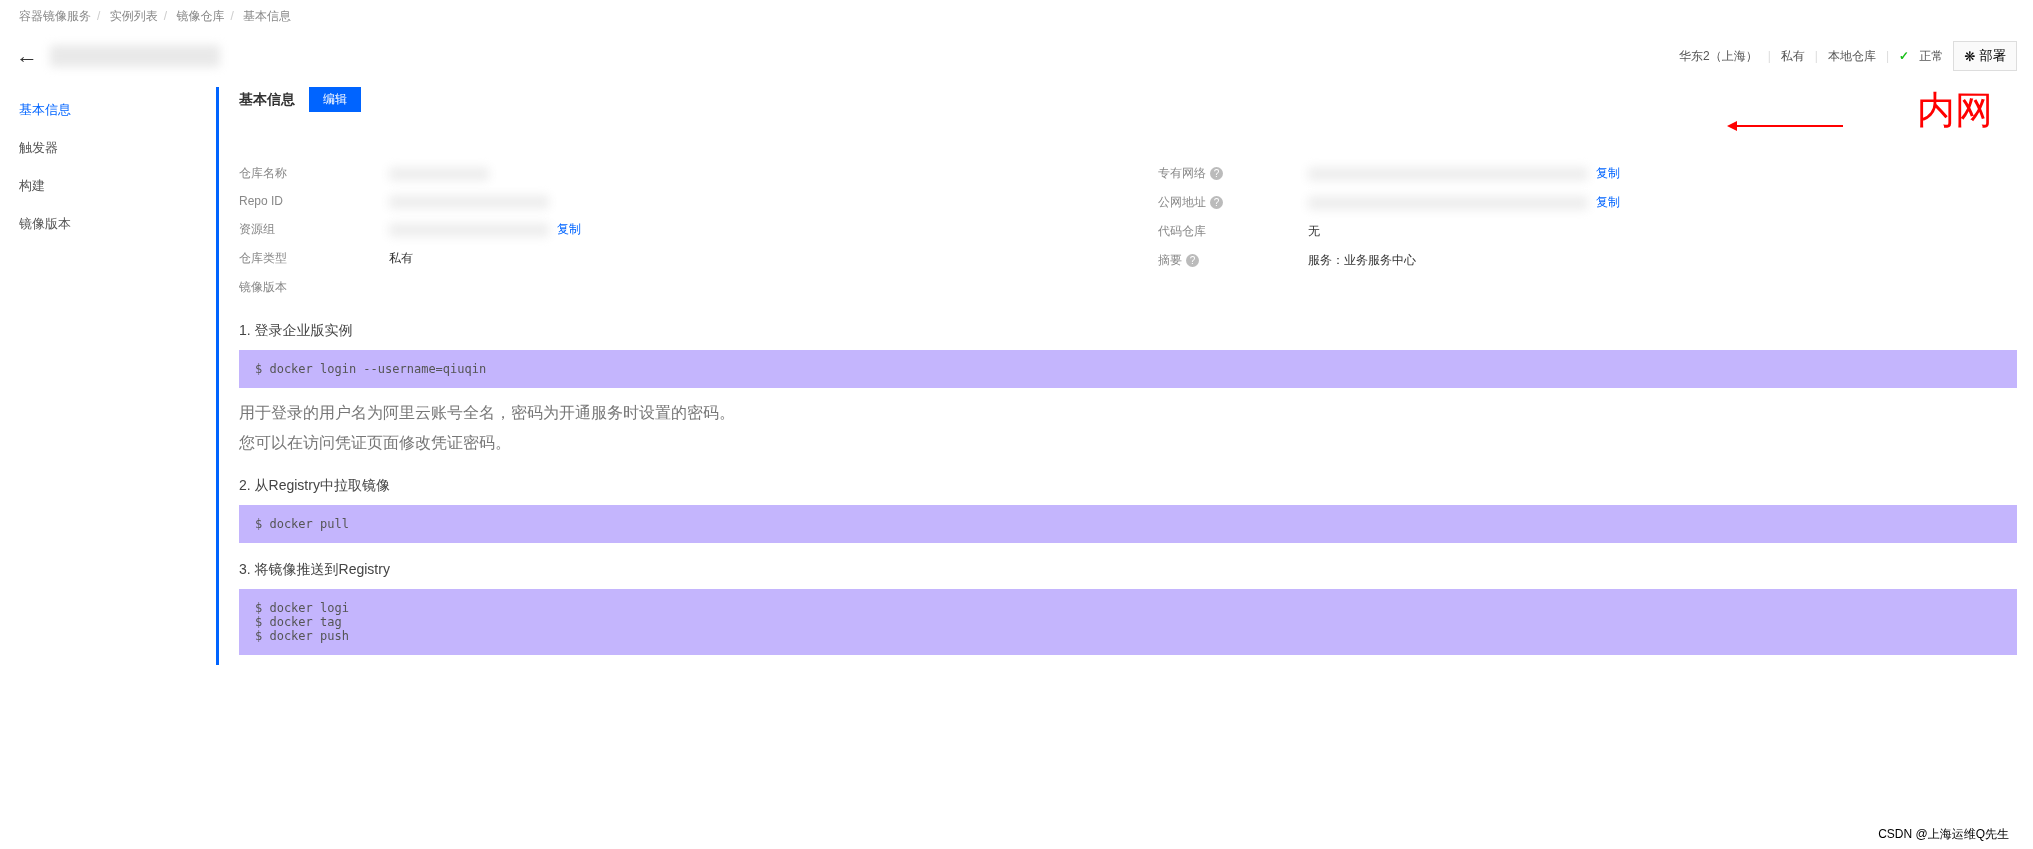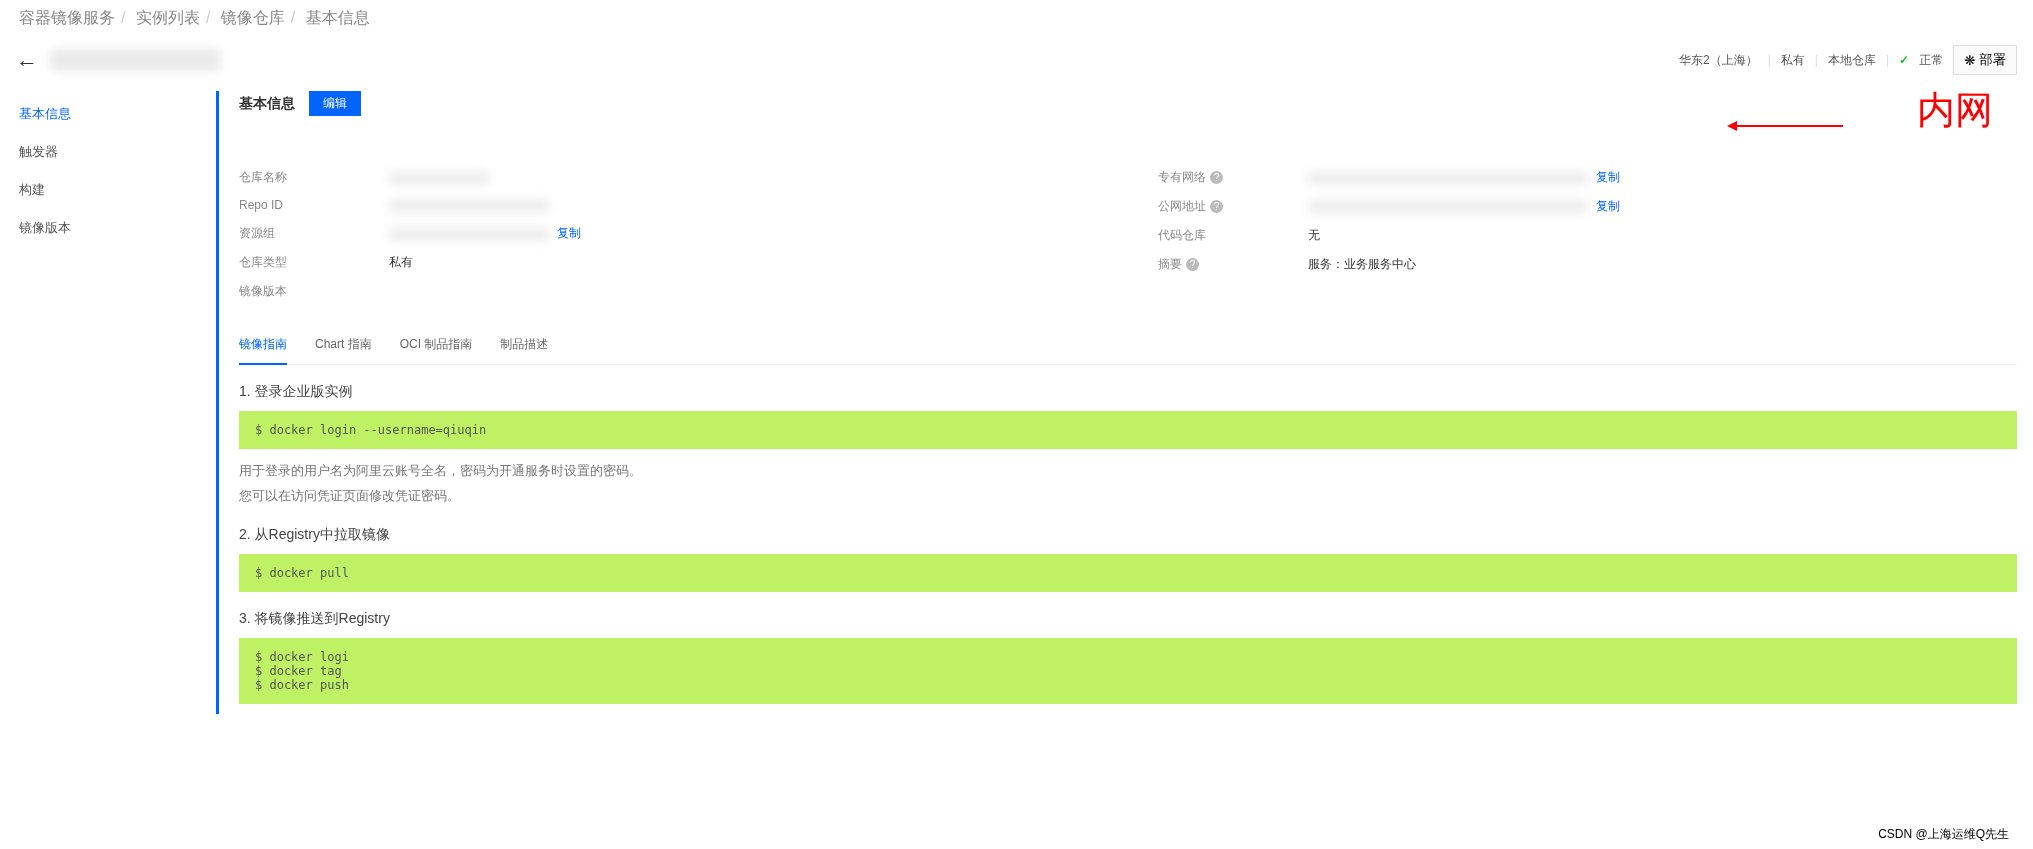--- a/index.html
+++ b/index.html
@@ -1,17 +1,17 @@
 <!DOCTYPE html>
 <html><head>
 <meta charset="utf-8">
 <style>
 *{box-sizing:border-box;margin:0;padding:0;}
 body{font-family:-apple-system,BlinkMacSystemFont,"PingFang SC","Microsoft YaHei",sans-serif;font-size:12px;color:#333;background:#fff;width:2033px;}
-.breadcrumb{padding:8px 16px;color:#888;font-size:16px;}
+.breadcrumb{padding:8px 16px;color:#888;font-size:12px;}
 .breadcrumb span{margin:0 3px;}
 .breadcrumb .sep{color:#ccc;}
 .header-row{display:flex;align-items:center;padding:8px 16px 16px 16px;justify-content:space-between;}
 .header-left{display:flex;align-items:center;gap:12px;}
 .back-arrow{font-size:22px;font-weight:bold;cursor:pointer;}
 .header-right{display:flex;align-items:center;gap:10px;font-size:12px;color:#555;}
 .header-right .div{color:#ddd;}
 .status-ok{color:#1abe1a;font-weight:bold;}
 .deploy-btn{border:1px solid #ddd;padding:5px 10px;background:#fafafa;cursor:pointer;display:flex;align-items:center;gap:4px;}
 .main{display:flex;padding:0 16px;}
@@ -26,22 +26,22 @@
 .info-col{flex:1;margin-top:33px;}
 .info-row{display:flex;align-items:center;padding:6px 0;font-size:12px;}
 .info-label{width:150px;color:#888;display:flex;align-items:center;gap:4px;}
 .info-value{color:#333;flex:1;}
 .help-icon{display:inline-flex;width:13px;height:13px;border-radius:50%;background:#bbb;color:#fff;font-size:10px;align-items:center;justify-content:center;}
 .copy-link{color:#0064ff;cursor:pointer;margin-left:8px;}
 .tabs{display:flex;gap:28px;border-bottom:1px solid #eee;margin-bottom:18px;}
 .tab{padding:10px 0;font-size:12px;color:#666;cursor:pointer;}
 .tab.active{color:#0064ff;border-bottom:2px solid #0064ff;margin-bottom:-1px;}
 .guide h3{font-size:14px;font-weight:500;color:#444;margin:18px 0 10px 0;}
-.code-block{background:#bef264;padding:12px 16px;font-family:Consolas,Monaco,monospace;font-size:12px;color:#555;white-space:pre;margin-bottom:10px;overflow:hidden;}
-.note{font-size:13px;color:#777;line-height:1.9;}
+.code-block{background:#c4b5fd;padding:12px 16px;font-family:Consolas,Monaco,monospace;font-size:12px;color:#555;white-space:pre;margin-bottom:10px;overflow:hidden;}
+.note{font-size:16px;color:#777;line-height:1.9;}
 .annotation{position:absolute;top:85px;right:40px;pointer-events:none;}
 .annotation-text{color:#ff0000;font-size:38px;font-weight:500;text-align:right;}
 .annotation-arrow{position:absolute;top:40px;right:150px;width:110px;height:2px;background:#ff0000;}
 .annotation-arrow::before{content:'';position:absolute;left:-6px;top:-4px;border-right:10px solid #ff0000;border-top:5px solid transparent;border-bottom:5px solid transparent;}
 .watermark{position:fixed;bottom:6px;right:24px;color:#000000;font-size:12px;}
 .title-blur{width:170px;height:22px;background:#e9e9e9;filter:blur(5px);border-radius:3px;}
 .val-blur{display:inline-block;width:280px;height:14px;background:#eee;filter:blur(5px);border-radius:2px;vertical-align:middle;}
 </style>
 </head>
 <body>
@@ -132,26 +132,20 @@
         <div class="info-row">
             <span class="info-label">
               <span>摘要</span>
               <span class="help-icon">?</span>
             </span>
             <span class="info-value">服务：业务服务中心</span>
           </div>
       </div>
     </div>
 
-    <div class="tabs">
-      <div class="tab active">镜像指南</div>
-      <div class="tab">Chart 指南</div>
-      <div class="tab">OCI 制品指南</div>
-      <div class="tab">制品描述</div>
-    </div>
 
     <div class="guide">
       <h3>1. 登录企业版实例</h3>
       <div class="code-block">$ docker login --username=qiuqin</div>
       <p class="note">用于登录的用户名为阿里云账号全名，密码为开通服务时设置的密码。</p>
       <p class="note">您可以在访问凭证页面修改凭证密码。</p>
 
       <h3>2. 从Registry中拉取镜像</h3>
       <div class="code-block">$ docker pull</div>
 

